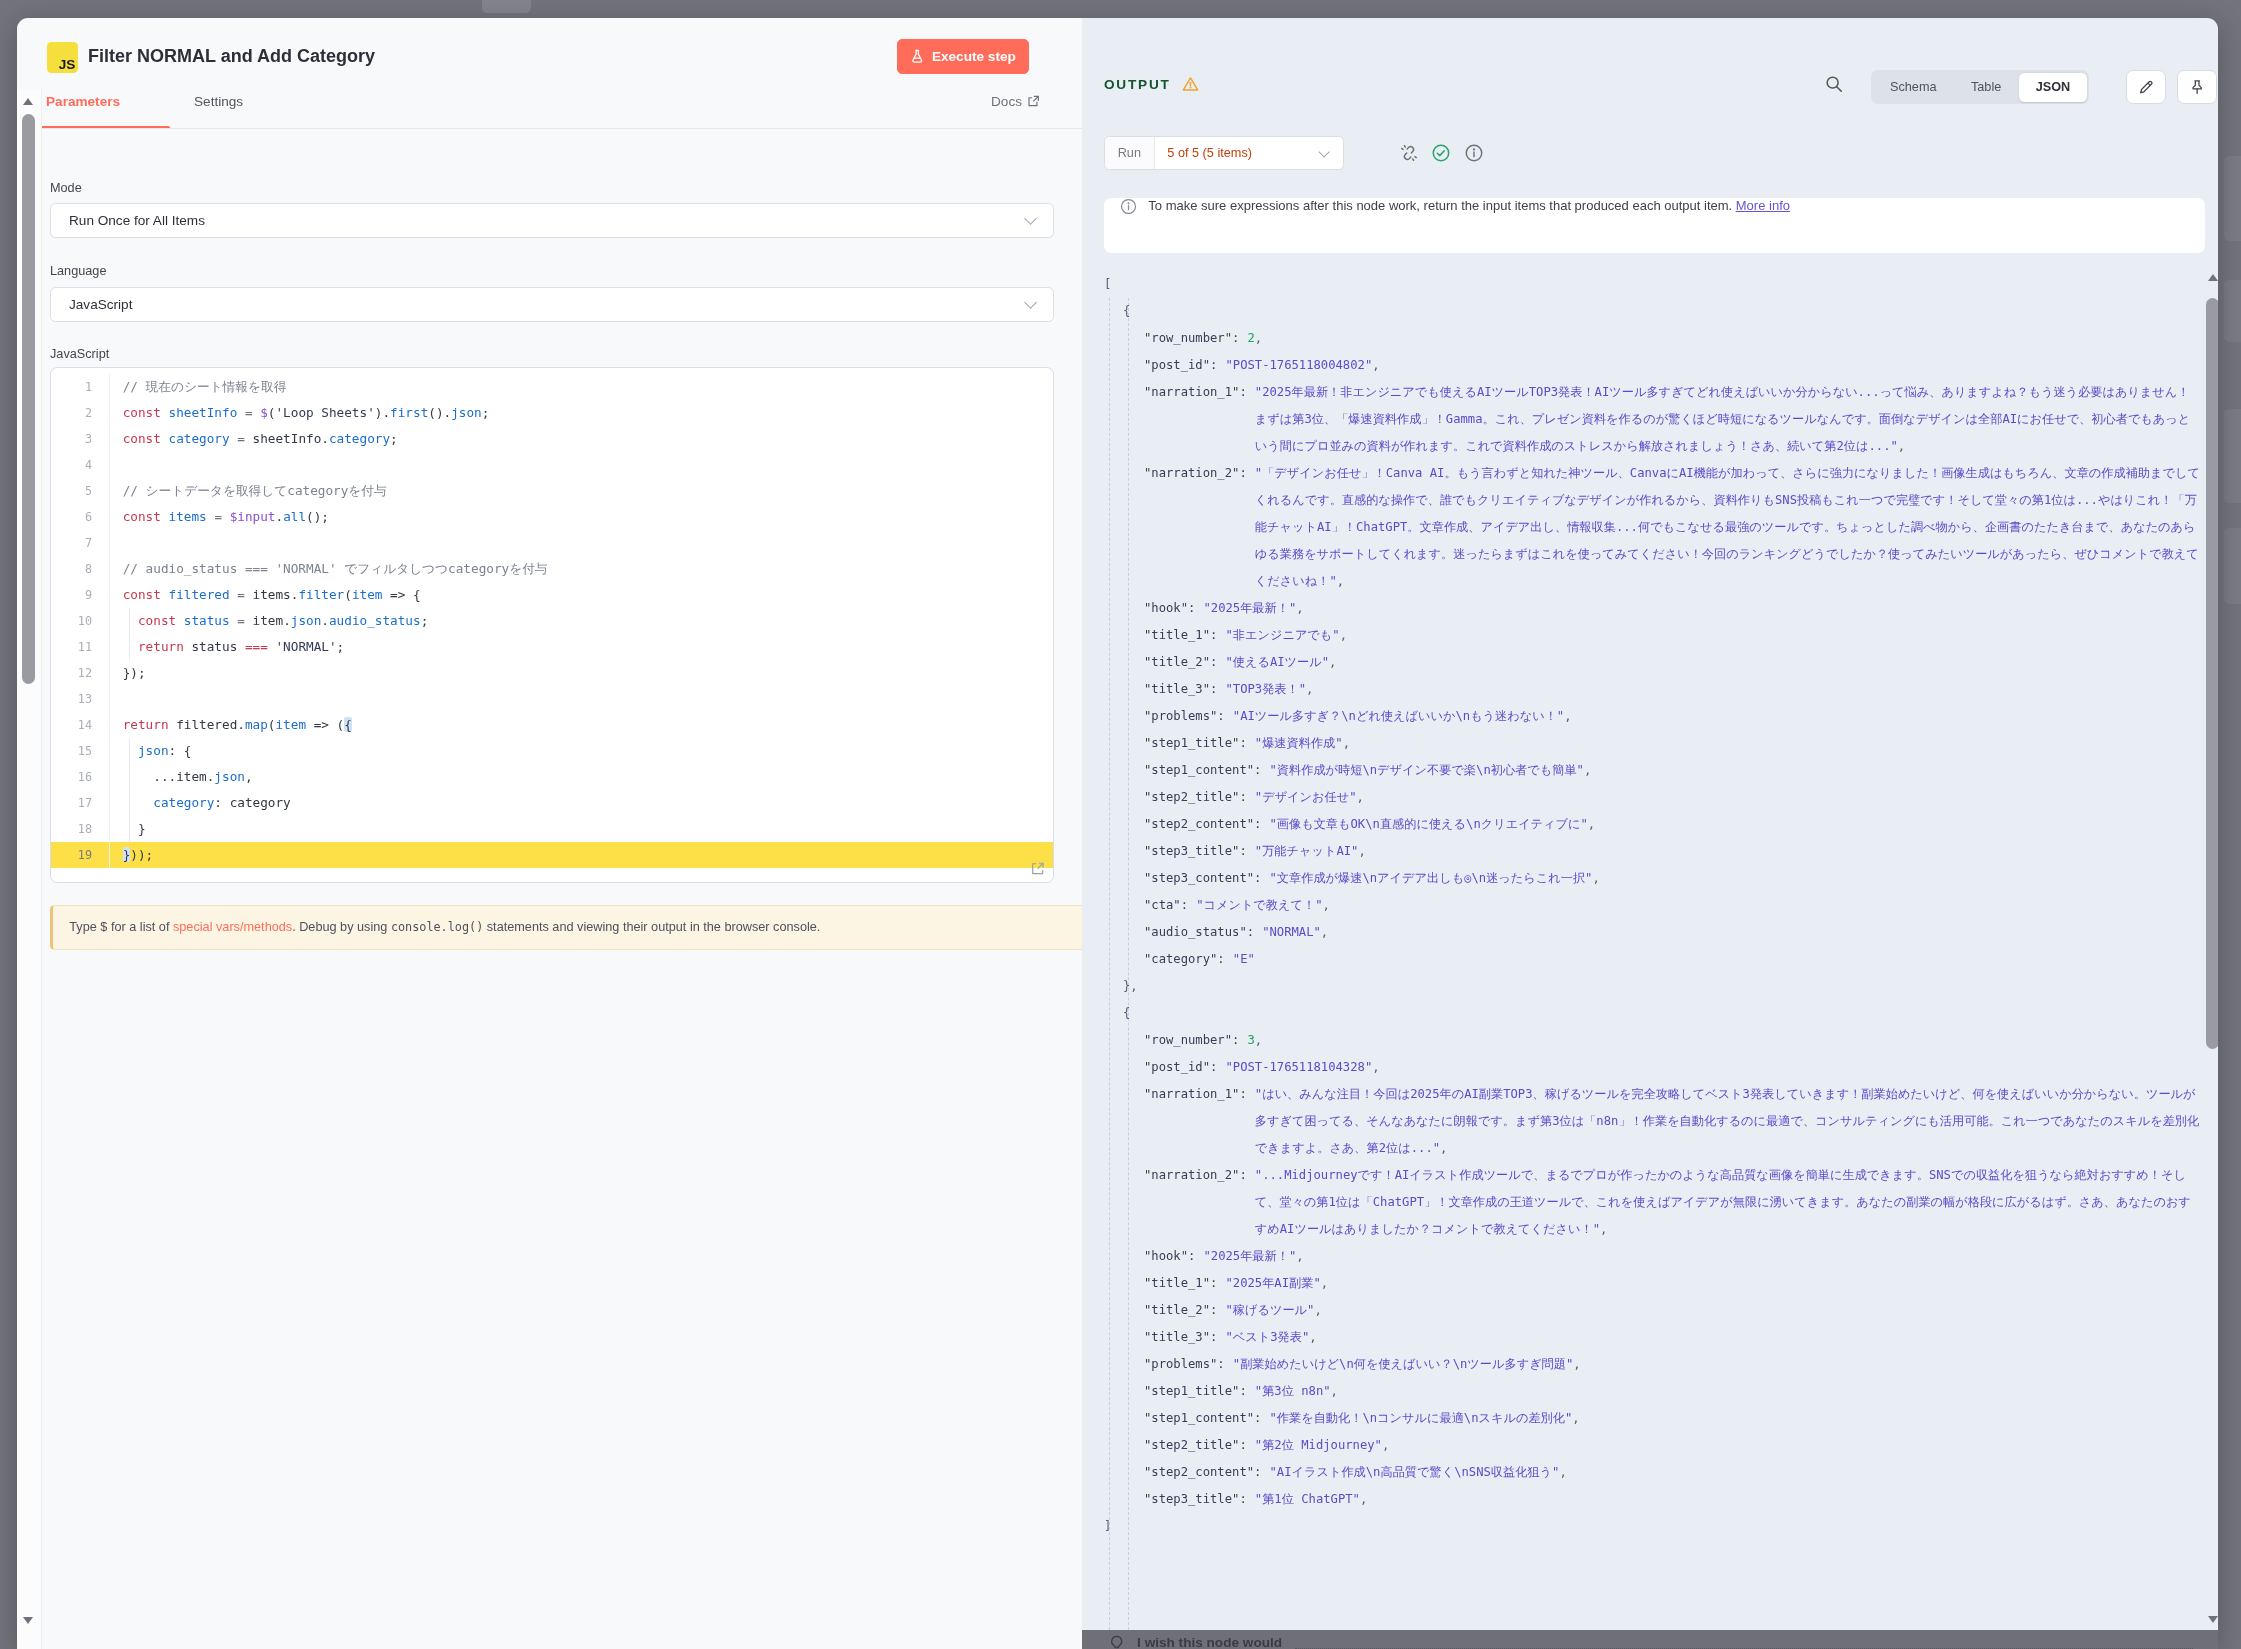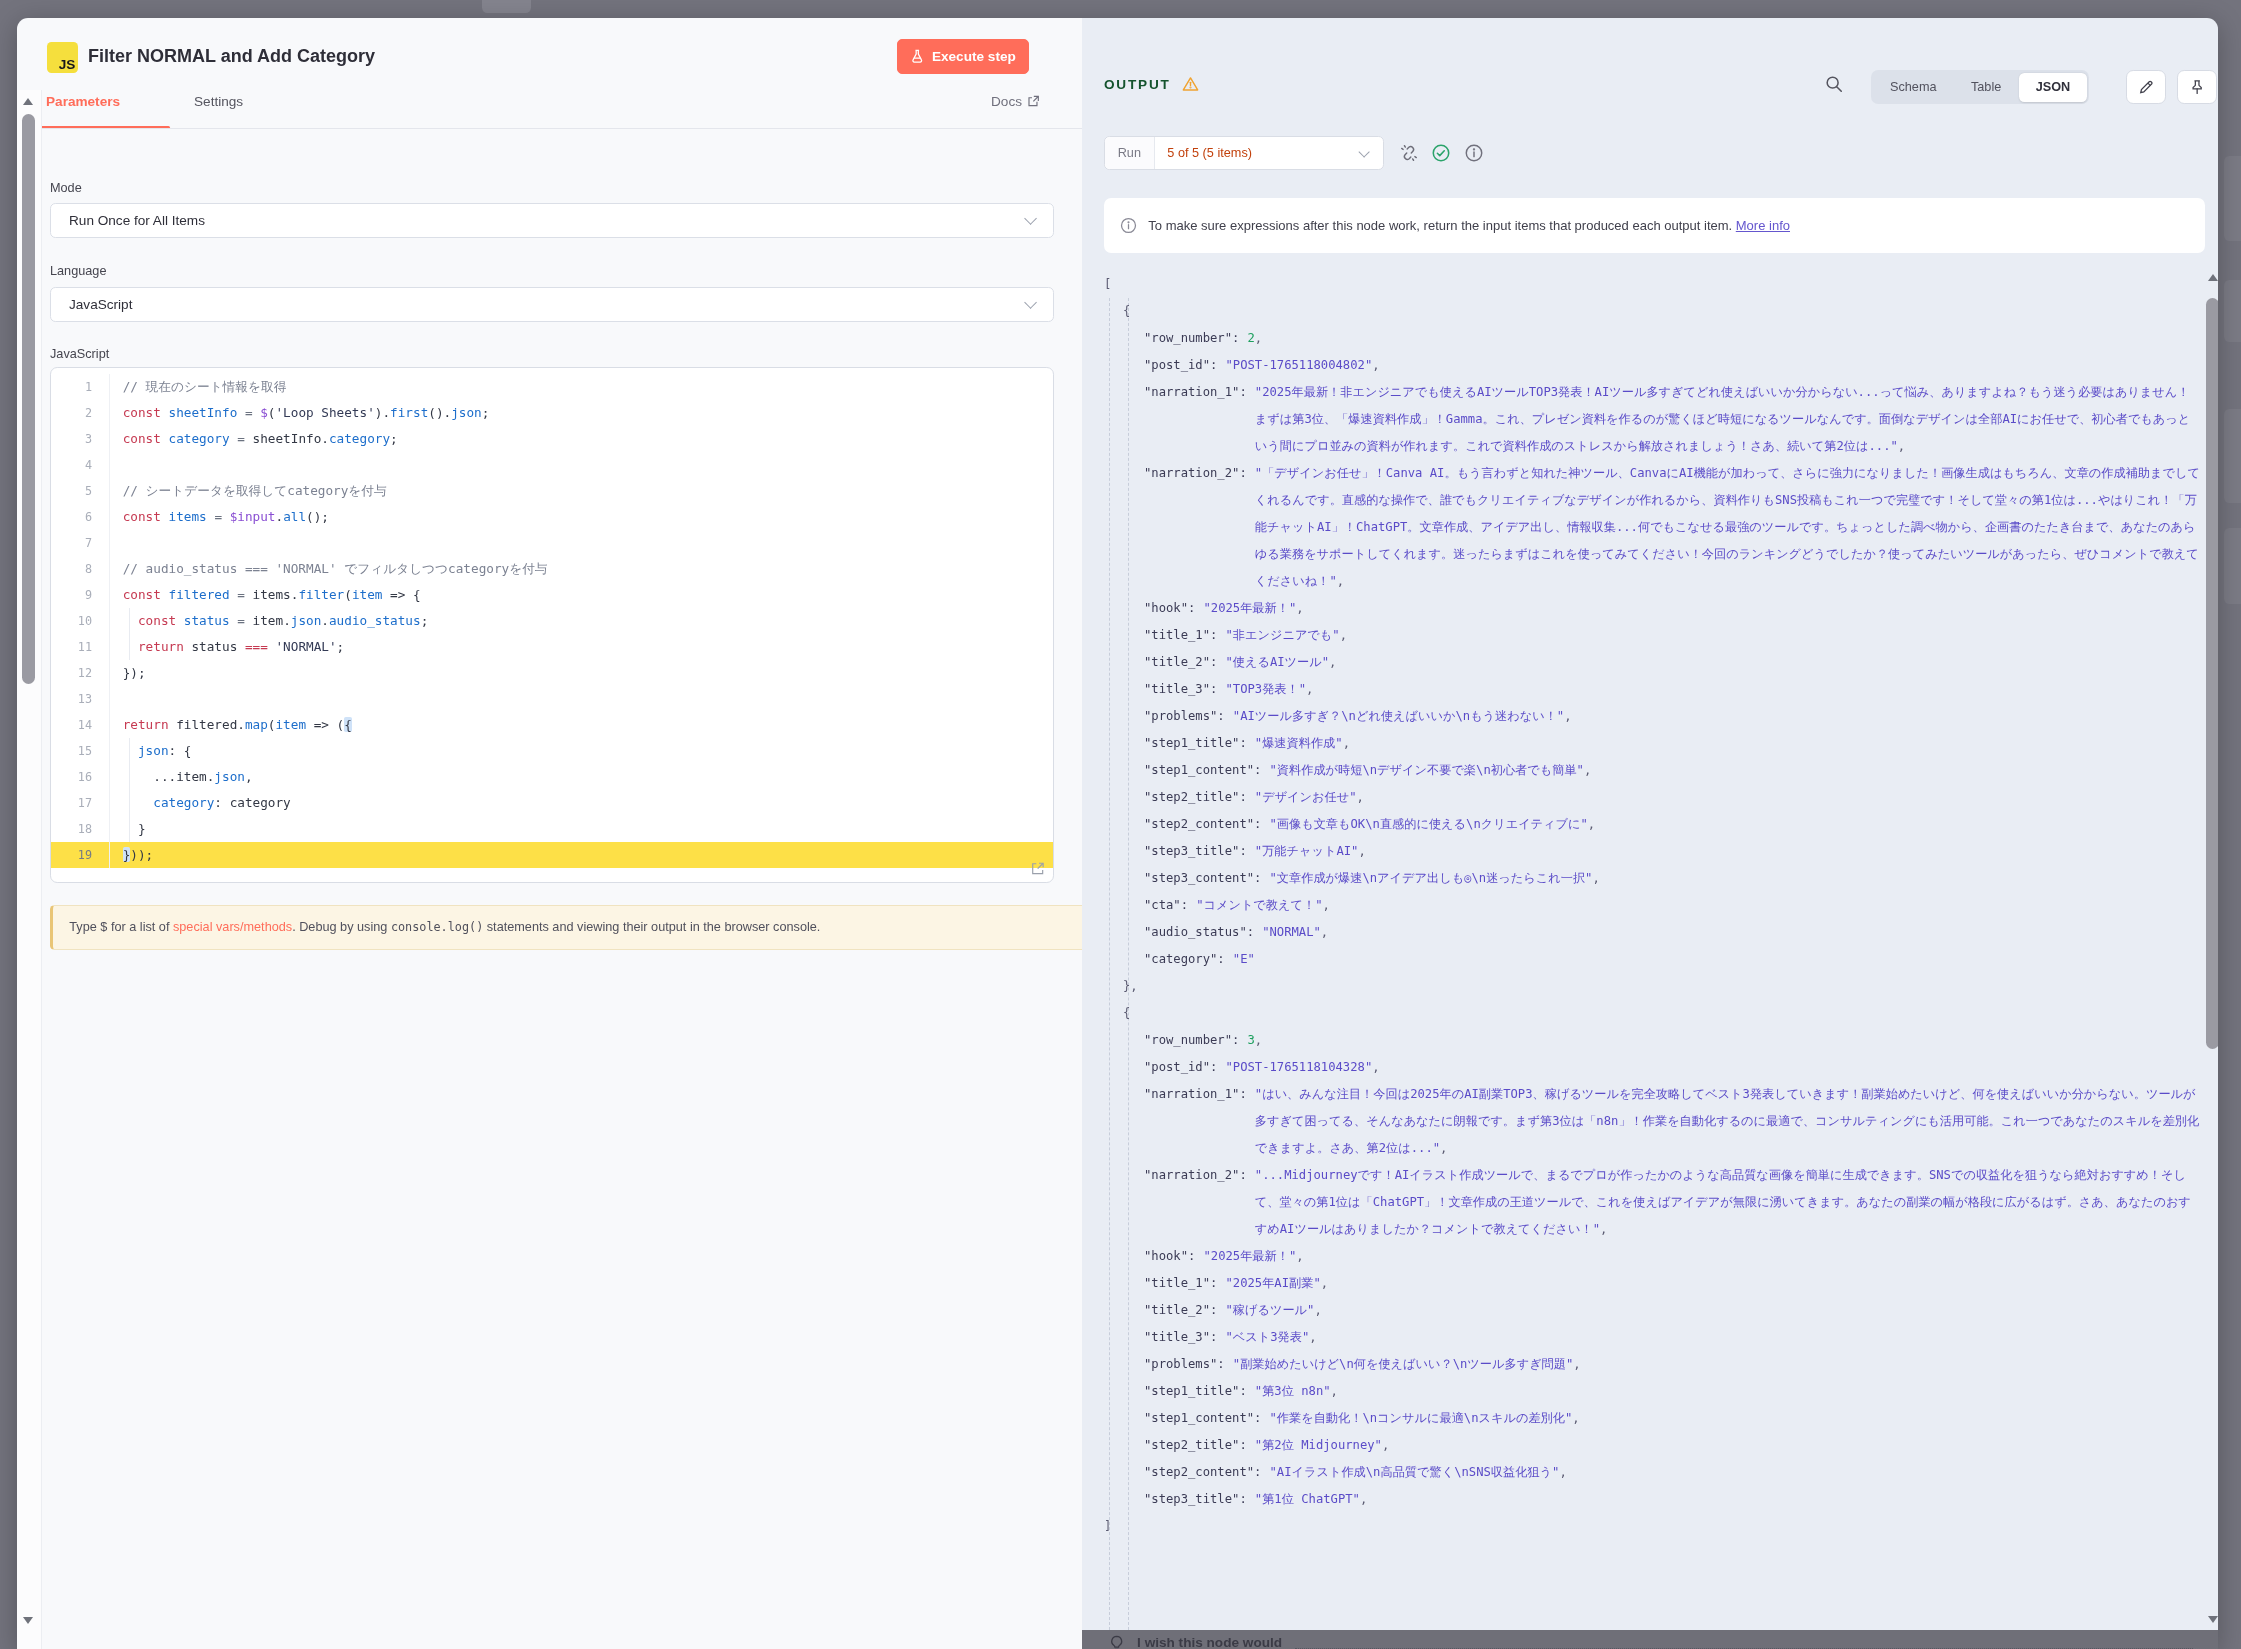--- a/index.html
+++ b/index.html
@@ -69,29 +69,29 @@
   .arrow-up{width:0;height:0;border-left:5.4px solid transparent;border-right:5.4px solid transparent;border-bottom:7.2px solid #6f727b;}
   .arrow-down{width:0;height:0;border-left:5.4px solid transparent;border-right:5.4px solid transparent;border-top:7.2px solid #6f727b;}
   
   .out-title{left:22px;top:58px;font-size:13.6px;font-weight:bold;letter-spacing:1.8px;color:#14532d;display:flex;align-items:center;gap:11px;}
   .icon-btn{width:40px;height:34px;background:#fff;border:0.9px solid #d7dbe4;border-radius:7.2px;display:flex;
             align-items:center;justify-content:center;cursor:pointer;box-sizing:border-box;}
   #view-switcher{left:789px;top:52px;height:34px;background:#dce1ea;border-radius:7.2px;display:flex;align-items:center;
                  padding:2.7px;box-sizing:border-box;gap:1.8px;}
   #view-switcher .seg{padding:0 16.3px;height:29px;display:flex;align-items:center;font-size:12.7px;color:#52525e;cursor:pointer;border-radius:5.4px;}
   #view-switcher .seg.active{background:#fff;color:#30303b;font-weight:600;box-shadow:0 0.9px 1.8px rgba(0,0,0,.12);}
-  #run-select{left:22px;top:118px;width:280px;height:34px;background:#fff;border:0.9px solid #d9dde5;border-radius:5.4px;
+  #run-select{left:22px;top:118px;width:240px;height:34px;background:#fff;border:0.9px solid #d9dde5;border-radius:5.4px;
               display:flex;align-items:center;box-sizing:border-box;cursor:pointer;}
   #run-select .run-label{padding:0 12.7px;font-size:12.7px;color:#7a7a86;height:100%;display:flex;align-items:center;
                          background:#fbfbfd;border-right:0.9px solid #e6e9ef;border-radius:5.4px 0 0 5.4px;}
   #run-select .run-value{padding:0 12.7px;font-size:12.7px;color:#c2410c;}
   #run-select .chev{margin-left:auto;margin-right:14.5px;width:7.2px;height:7.2px;border-right:1.4px solid #9aa0ad;
                     border-bottom:1.4px solid #9aa0ad;transform:rotate(45deg);margin-top:-2.7px;}
   #info-banner{left:22px;top:180px;width:1101px;height:55px;background:#fff;border-radius:7.2px;display:flex;
-               align-items:center;padding:0 16.3px;box-sizing:border-box;gap:11px;}
+               align-items:flex-start;padding:0 16.3px;box-sizing:border-box;gap:11px;}
   #info-banner .banner-text{font-size:13px;color:#40404c;}
   #info-banner a{color:#6456ce;text-decoration:underline;cursor:pointer;}
   
   #json-view{left:22px;top:253px;width:1096px;height:1359px;overflow:hidden;font-family:"DejaVu Sans Mono",monospace;
              font-size:12.2px;color:#5b5b72;}
   #json-view .guide{position:absolute;top:27px;bottom:0;width:0;border-left:0.9px dashed #c7cdda;}
   .jl{line-height:27px;display:flex;align-items:baseline;}
   .jl.lvl1{padding-left:19px;}
   .jl.lvl2{padding-left:40px;}
   .jkey{color:#3b3b55;flex:none;}

